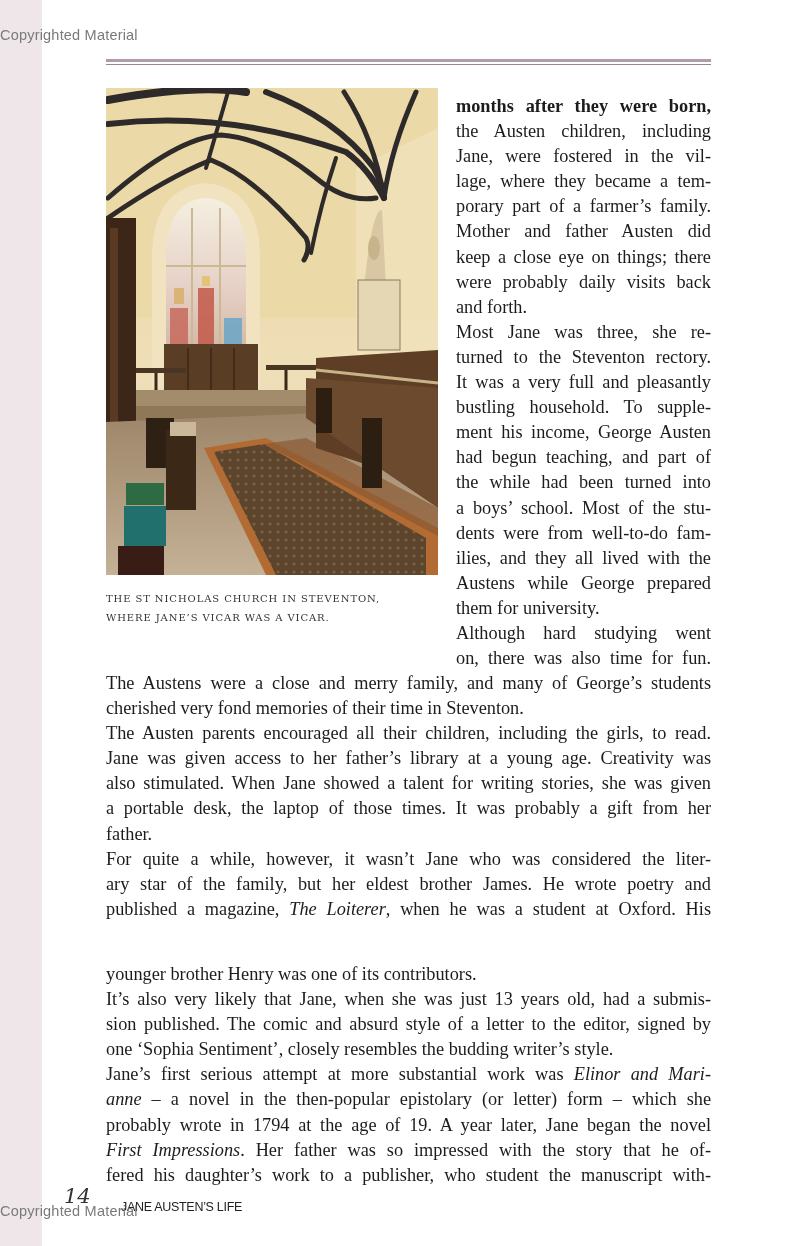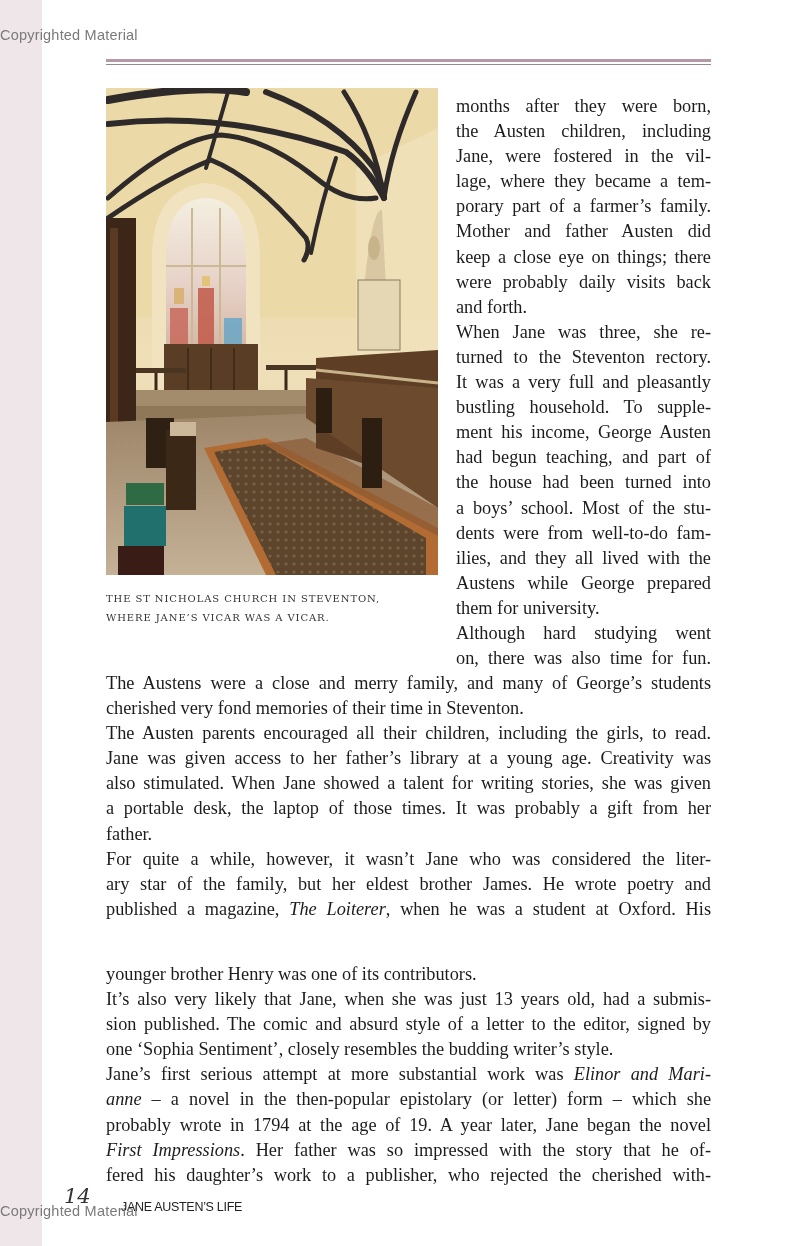--- a/index.html
+++ b/index.html
@@ -168,36 +168,36 @@
     <rect x="12" y="458" width="46" height="29" fill="#3a1c16"></rect>
   </svg>
 </div>
 
 <div class="caption">
   <div>THE ST NICHOLAS CHURCH IN STEVENTON,</div>
   <div>WHERE JANE’S VICAR WAS A VICAR.</div>
 </div>
 
 <div class="body-text col-right" id="col-right">
-    <span class="line" style="white-space: normal;">months after they were born,</span>
+    <span class="line" style="white-space: normal; font-weight: bold;">months after they were born,</span>
     <span class="line" style="white-space: normal;">the Austen children, including</span>
     <span class="line" style="white-space: normal;">Jane, were fostered in the vil-</span>
     <span class="line" style="white-space: normal;">lage, where they became a tem-</span>
     <span class="line" style="white-space: normal;">porary part of a farmer’s family.</span>
     <span class="line" style="white-space: normal;">Mother and father Austen did</span>
     <span class="line" style="white-space: normal;">keep a close eye on things; there</span>
     <span class="line" style="white-space: normal;">were probably daily visits back</span>
     <span class="line last" style="white-space: normal;">and forth.</span>
-    <span class="line" style="white-space: normal;">When Jane was three, she re-</span>
+    <span class="line" style="white-space: normal;">Most Jane was three, she re-</span>
     <span class="line" style="white-space: normal;">turned to the Steventon rectory.</span>
     <span class="line" style="white-space: normal;">It was a very full and pleasantly</span>
     <span class="line" style="white-space: normal;">bustling household. To supple-</span>
     <span class="line" style="white-space: normal;">ment his income, George Austen</span>
     <span class="line" style="white-space: normal;">had begun teaching, and part of</span>
-    <span class="line" style="white-space: normal;">the house had been turned into</span>
+    <span class="line" style="white-space: normal;">the while had been turned into</span>
     <span class="line" style="white-space: normal;">a boys’ school. Most of the stu-</span>
     <span class="line" style="white-space: normal;">dents were from well-to-do fam-</span>
     <span class="line" style="white-space: normal;">ilies, and they all lived with the</span>
     <span class="line" style="white-space: normal;">Austens while George prepared</span>
     <span class="line last" style="white-space: normal;">them for university.</span>
     <span class="line" style="white-space: normal;">Although hard studying went</span>
     <span class="line" style="white-space: normal;">on, there was also time for fun.</span>
   </div>
 <div class="body-text col-full" id="col-full">
     <span class="line" style="white-space: normal;">The Austens were a close and merry family, and many of George’s students</span>
@@ -211,19 +211,19 @@
     <span class="line" style="white-space: normal;">ary star of the family, but her eldest brother James. He wrote poetry and</span>
     <span class="line" style="white-space: normal;"><span>published a magazine, </span><em>The Loiterer</em><span>, when he was a student at Oxford. His</span></span>
     <span class="line last" style="white-space: normal; margin-top: 40px;">younger brother Henry was one of its contributors.</span>
     <span class="line" style="white-space: normal;">It’s also very likely that Jane, when she was just 13 years old, had a submis-</span>
     <span class="line" style="white-space: normal;">sion published. The comic and absurd style of a letter to the editor, signed by</span>
     <span class="line last" style="white-space: normal;">one ‘Sophia Sentiment’, closely resembles the budding writer’s style.</span>
     <span class="line" style="white-space: normal;"><span>Jane’s first serious attempt at more substantial work was </span><em>Elinor and Mari-</em></span>
     <span class="line" style="white-space: normal;"><em>anne</em><span> – a novel in the then-popular epistolary (or letter) form – which she</span></span>
     <span class="line" style="white-space: normal;">probably wrote in 1794 at the age of 19. A year later, Jane began the novel</span>
     <span class="line" style="white-space: normal;"><em>First Impressions</em><span>. Her father was so impressed with the story that he of-</span></span>
-    <span class="line" style="white-space: normal;">fered his daughter’s work to a publisher, who rejected the cherished with-</span>
+    <span class="line" style="white-space: normal;">fered his daughter’s work to a publisher, who student the manuscript with-</span>
   </div>
 
 <div class="running-head">JANE AUSTEN’S LIFE</div>
 <div class="folio">14</div>
 
 <div class="watermark wm-bottom">Copyrighted Material</div>
 
 </body></html>

